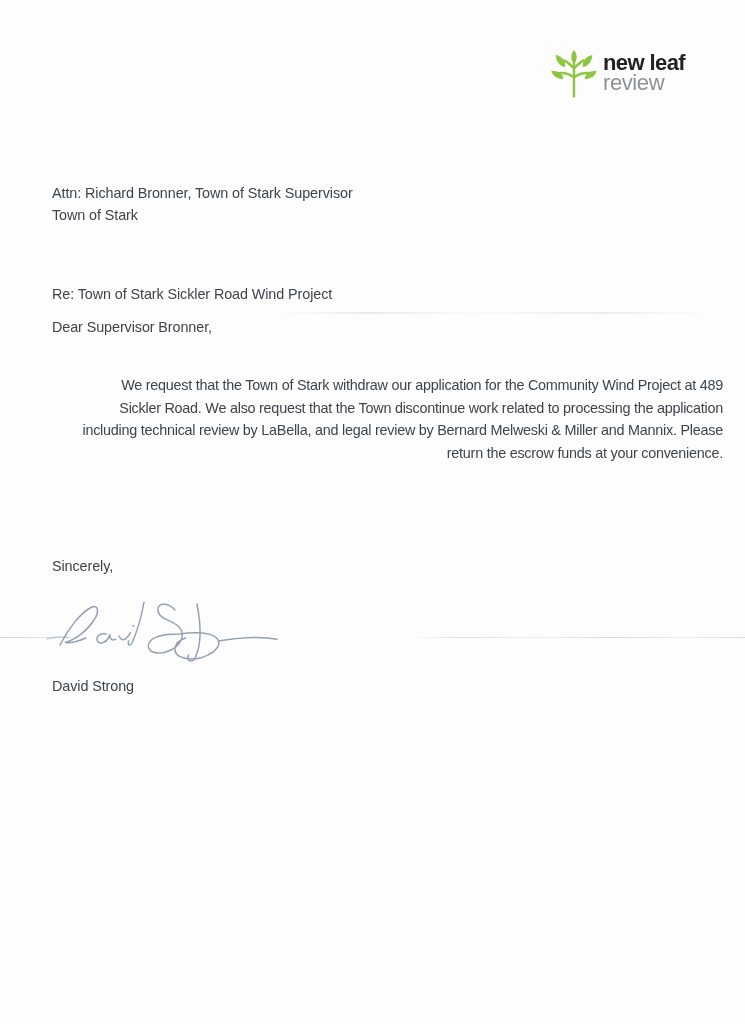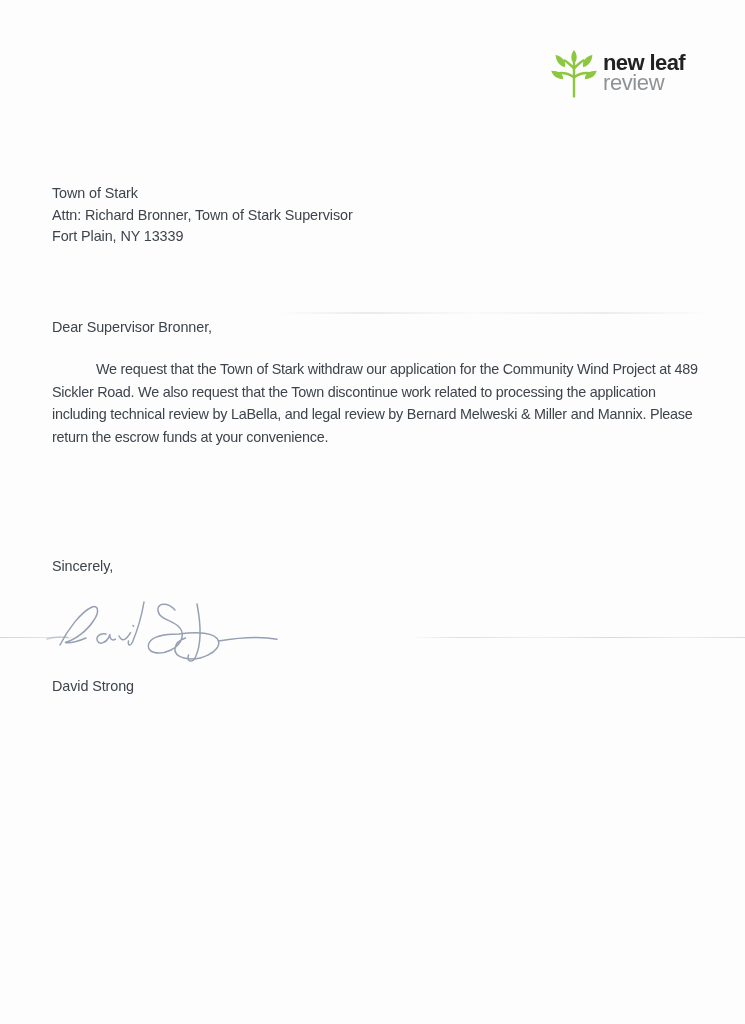--- a/index.html
+++ b/index.html
@@ -52,22 +52,23 @@
     letter-spacing: -0.1px;
     color: #3e444c;
   }
   .address { top: 183px; line-height: 21.6px; }
   .subject { top: 286px; }
   .salutation { top: 319px; text-align: center; }
   .para {
     width: 655px;
     line-height: 22.6px;
     text-indent: 44px;
-    margin: 0;
+    margin: 16px;
     letter-spacing: -0.25px;
+    text-align: right;
   }
   .para1 { top: 358px; }
   .para2 { top: 459px; }
   .closing { top: 558px; text-align: right; }
   .signer { top: 678px; }
 
   
   .signature {
     position: absolute;
     left: 45px;
@@ -120,27 +121,27 @@
         <path d="M58.5 28 C56.5 34.5 51 38.5 43.5 38.5 C43.5 31.5 49 28 58.5 28 Z"></path>
       </g>
     </svg>
     <div class="logo-text">
       <div class="logo-name">new leaf</div>
       <div class="logo-sub">review</div>
     </div>
   </div>
 
   <div class="txt address">
+    <div>Attn: Richard Bronner, Town of Stark Supervisor</div>
     <div>Town of Stark</div>
-    <div>Attn: Richard Bronner, Town of Stark Supervisor</div>
-    <div>Fort Plain, NY 13339</div>
   </div>
 
   <div class="scan-smudge"></div>
 
+  <div class="txt subject">Re: Town of Stark Sickler Road Wind Project</div>
 
   <div class="txt salutation">Dear Supervisor Bronner,</div>
 
   <p class="txt para para1">We request that the Town of Stark withdraw our application for the Community Wind Project at 489 Sickler Road. We also request that the Town discontinue work related to processing the application including technical review by LaBella, and legal review by Bernard Melweski &amp; Miller and Mannix. Please return the escrow funds at your convenience.</p>
 
   <div class="txt closing">Sincerely,</div>
 
   <svg class="signature" width="250" height="78" viewBox="0 0 250 78" aria-label="Handwritten signature of David Strong">
     <g fill="none" stroke="#8b96ac" stroke-width="1.5" stroke-linecap="round" opacity="0.9">
 

